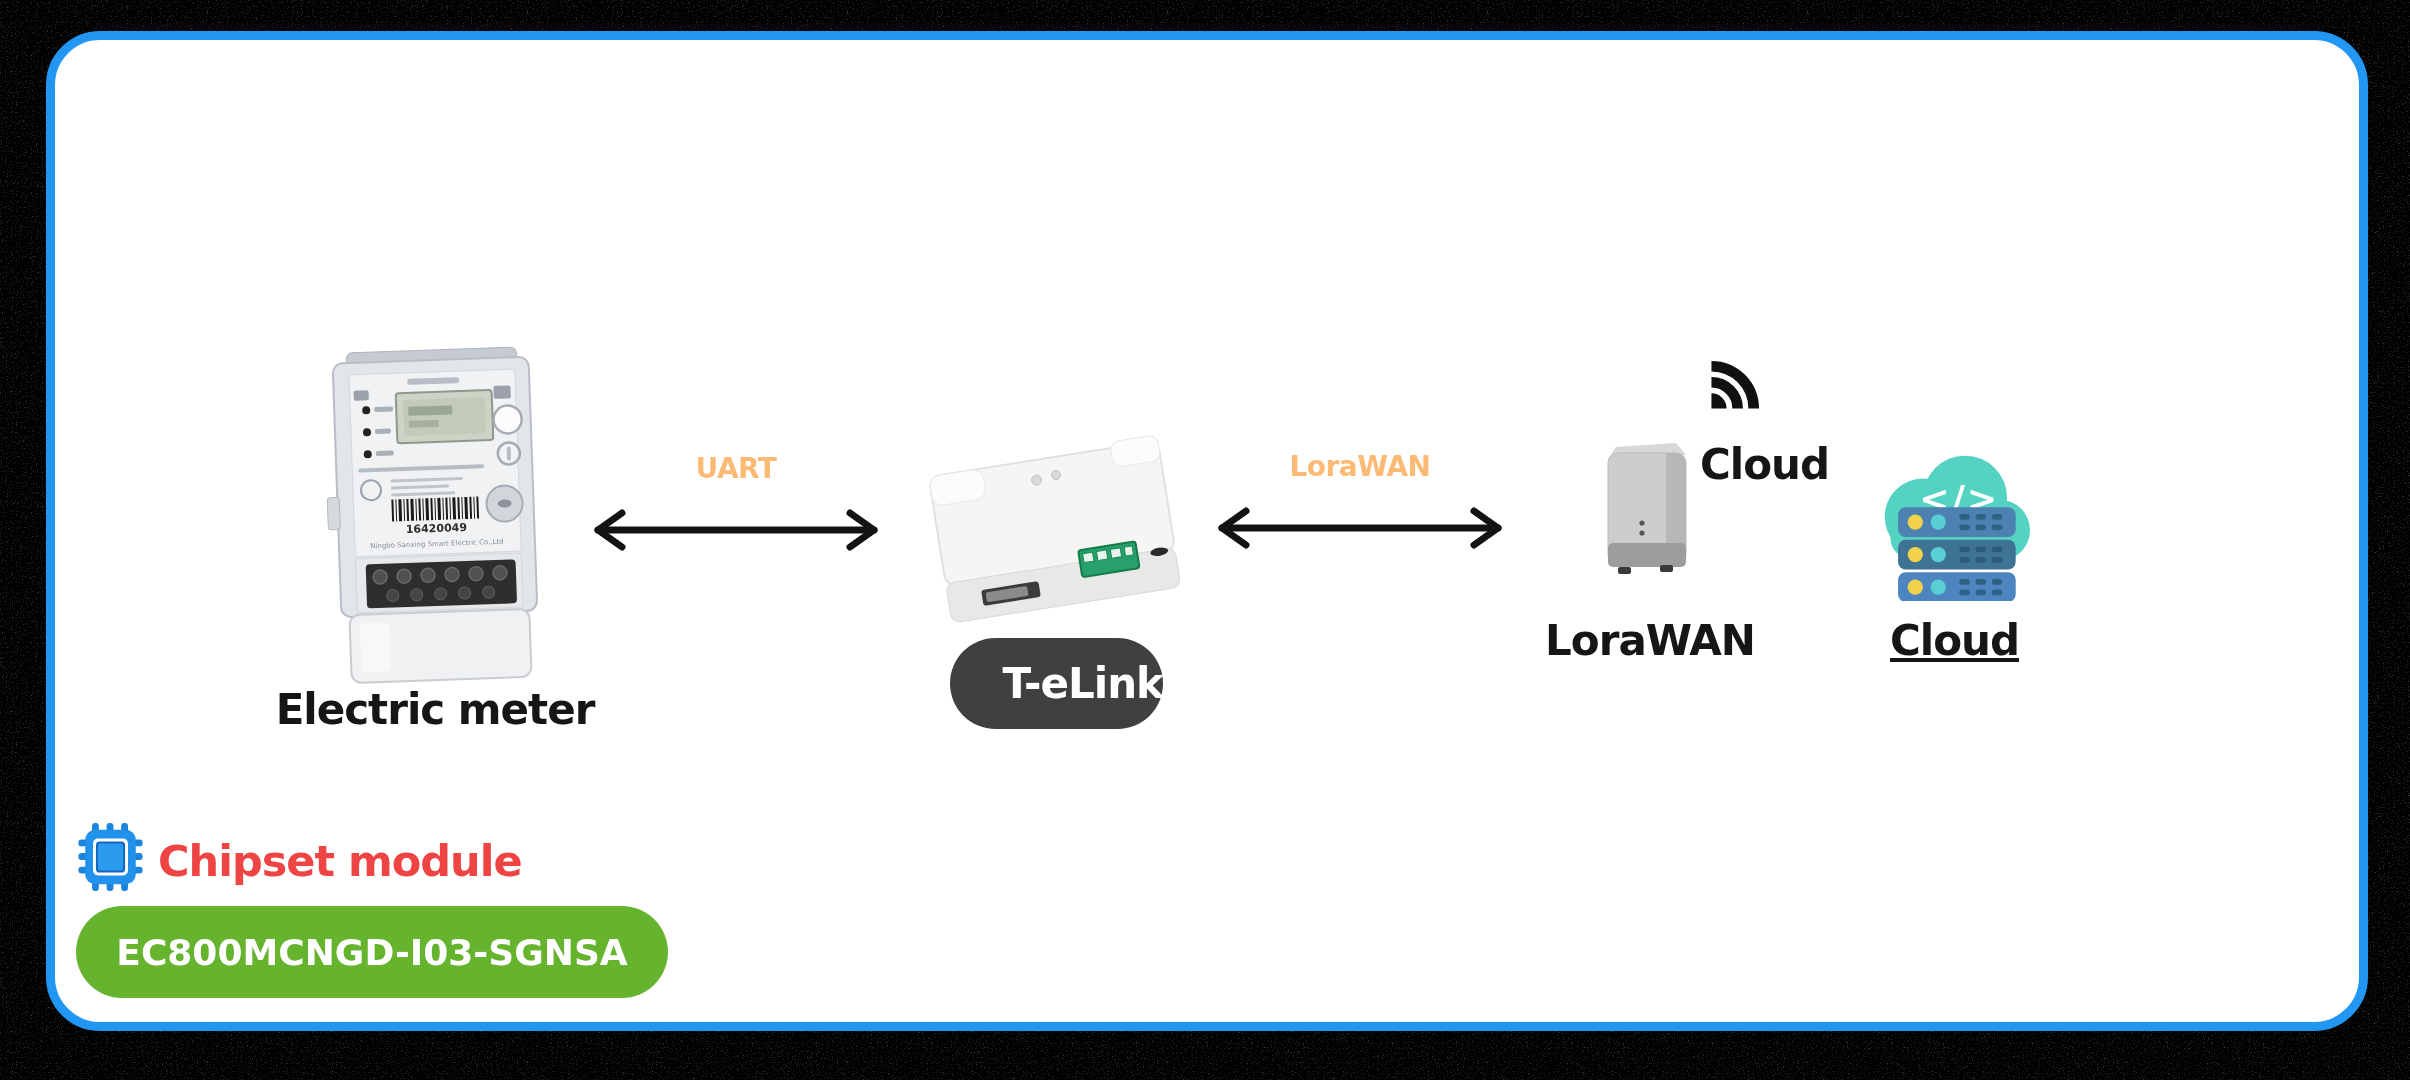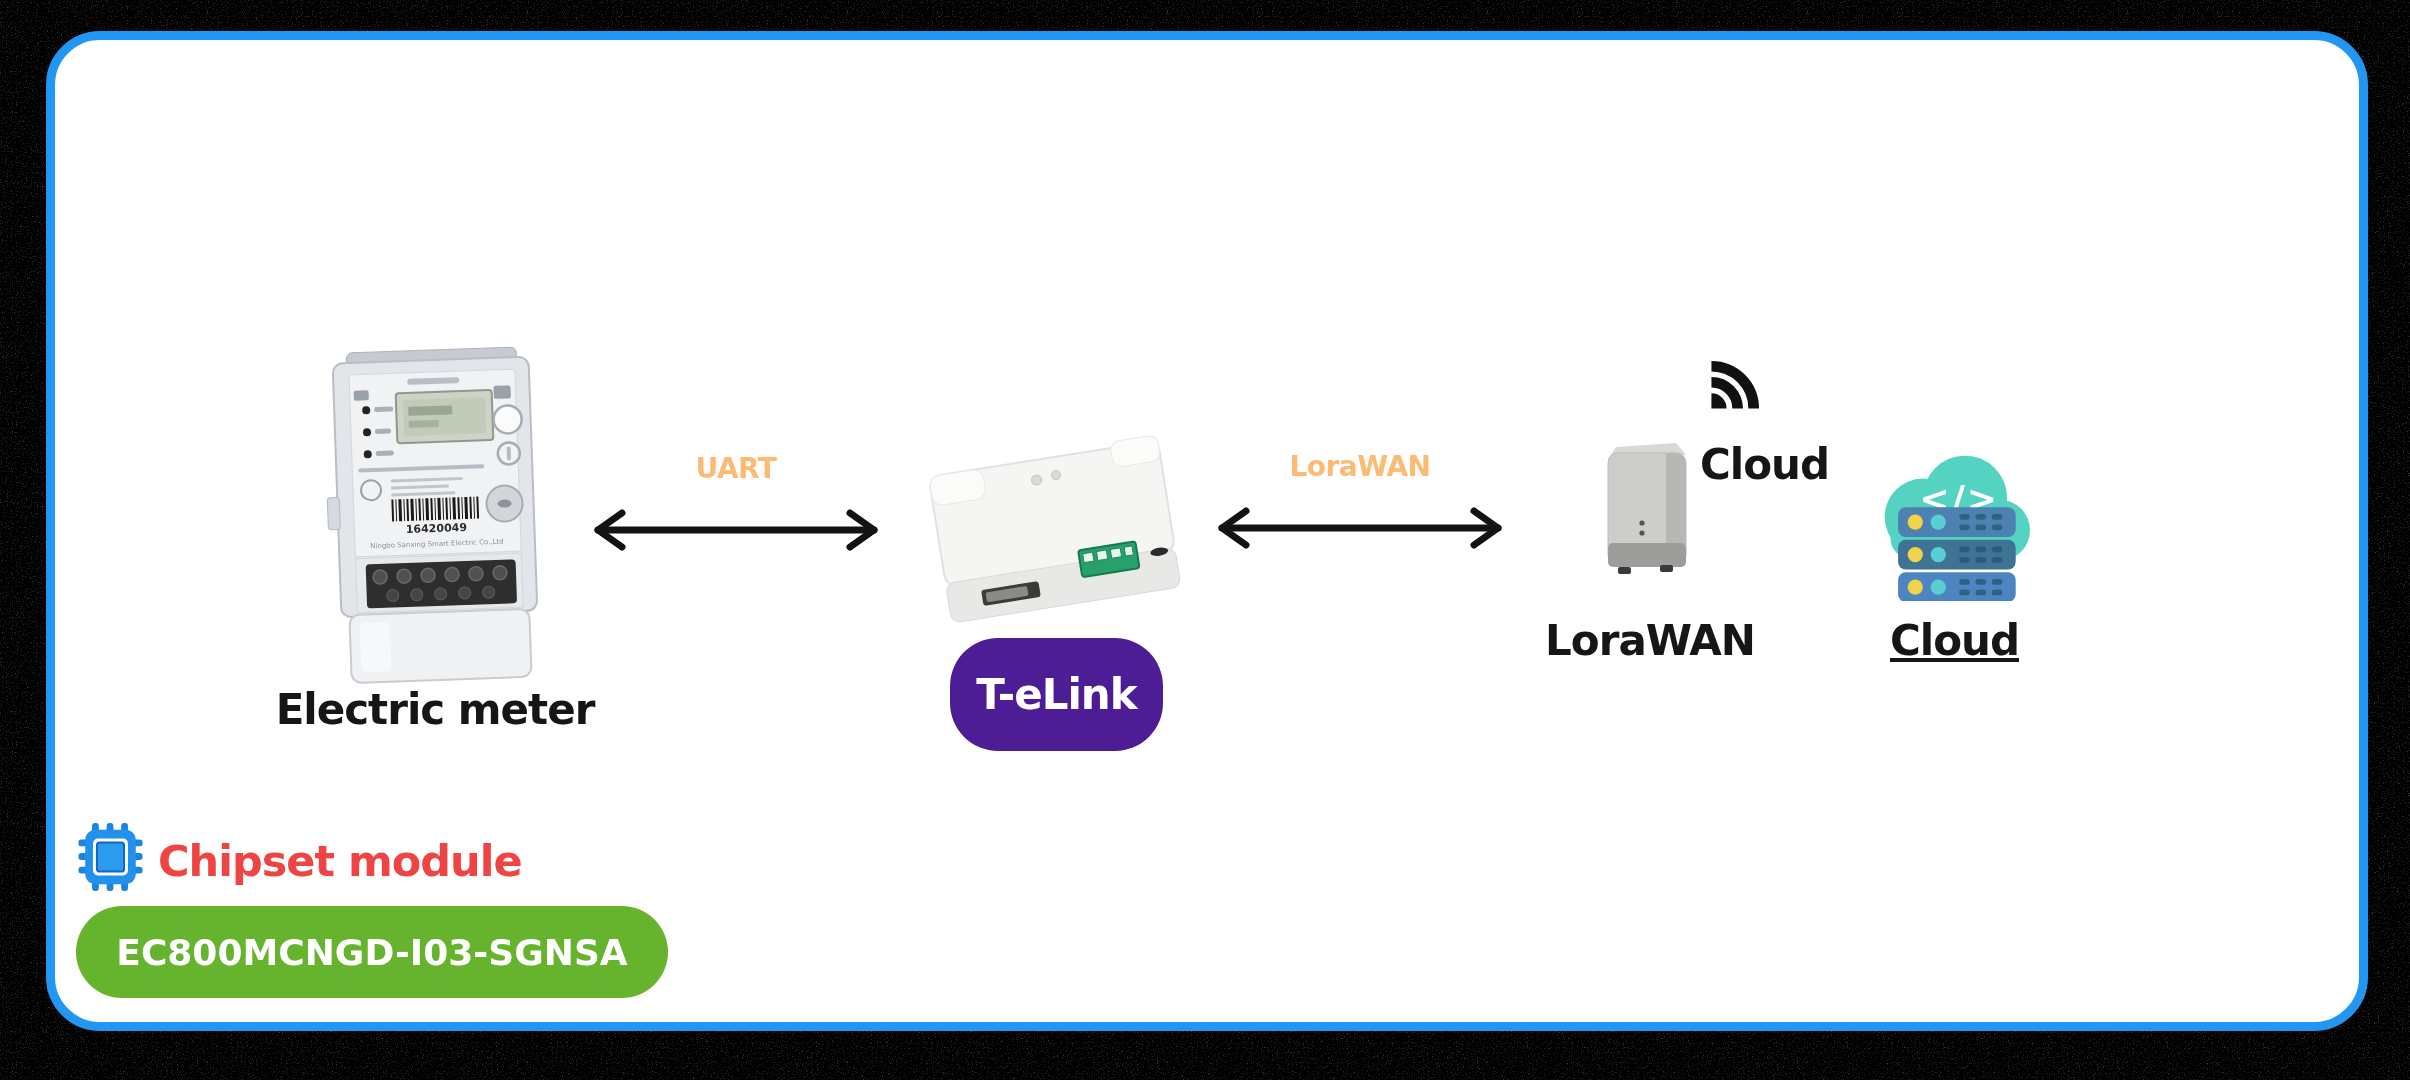--- a/index.html
+++ b/index.html
@@ -6,23 +6,23 @@
   body{width:2410px;height:1080px;position:relative;overflow:hidden;
        font-family:"DejaVu Sans","Liberation Sans",sans-serif;}
   .abs{position:absolute;}
   #bg-noise{position:absolute;left:0;top:0;width:2410px;height:1080px;}
   #card{position:absolute;left:46px;top:31px;width:2304px;height:982px;
         background:#fff;border:9px solid #2196f3;border-radius:54px;}
   .node-label{position:absolute;font-weight:bold;color:#161616;text-align:center;
         font-size:42px;letter-spacing:-1px;}
   .link-label{position:absolute;font-weight:bold;color:#fdba74;text-align:center;
         font-size:28px;letter-spacing:-0.5px;}
-  #telink-badge{position:absolute;left:950px;top:638px;width:213px;height:113px;
-        background:#4c1d95;border-radius:48px;display:flex;align-items:center;
-        justify-content:center;color:#fff;font-weight:bold;font-size:42px;letter-spacing:-1px;}
+  #telink-badge{position:absolute;left:950px;top:638px;width:213px;height:91px;
+        background:#404040;border-radius:48px;display:flex;align-items:center;
+        justify-content:flex-end;color:#fff;font-weight:bold;font-size:42px;letter-spacing:-1px;}
   #meter-label{left:270px;top:685px;width:330px;}
   #uart-label{left:588px;top:452px;width:296px;}
   #lorawan-label{left:1212px;top:450px;width:296px;}
   #wifi-label{left:1700px;top:440px;width:110px;}
   #gateway-label{left:1530px;top:612px;width:240px;line-height:57px;}
   #cloud-label{left:1877px;top:616px;width:155px;text-decoration:underline;}
   #chipset-label{position:absolute;left:158px;top:836px;font-weight:bold;color:#ef4444;
         font-size:43px;letter-spacing:-1px;}
   #module-badge{position:absolute;left:76px;top:906px;width:592px;height:92px;
         background:#66b32d;border-radius:46px;display:flex;align-items:center;

